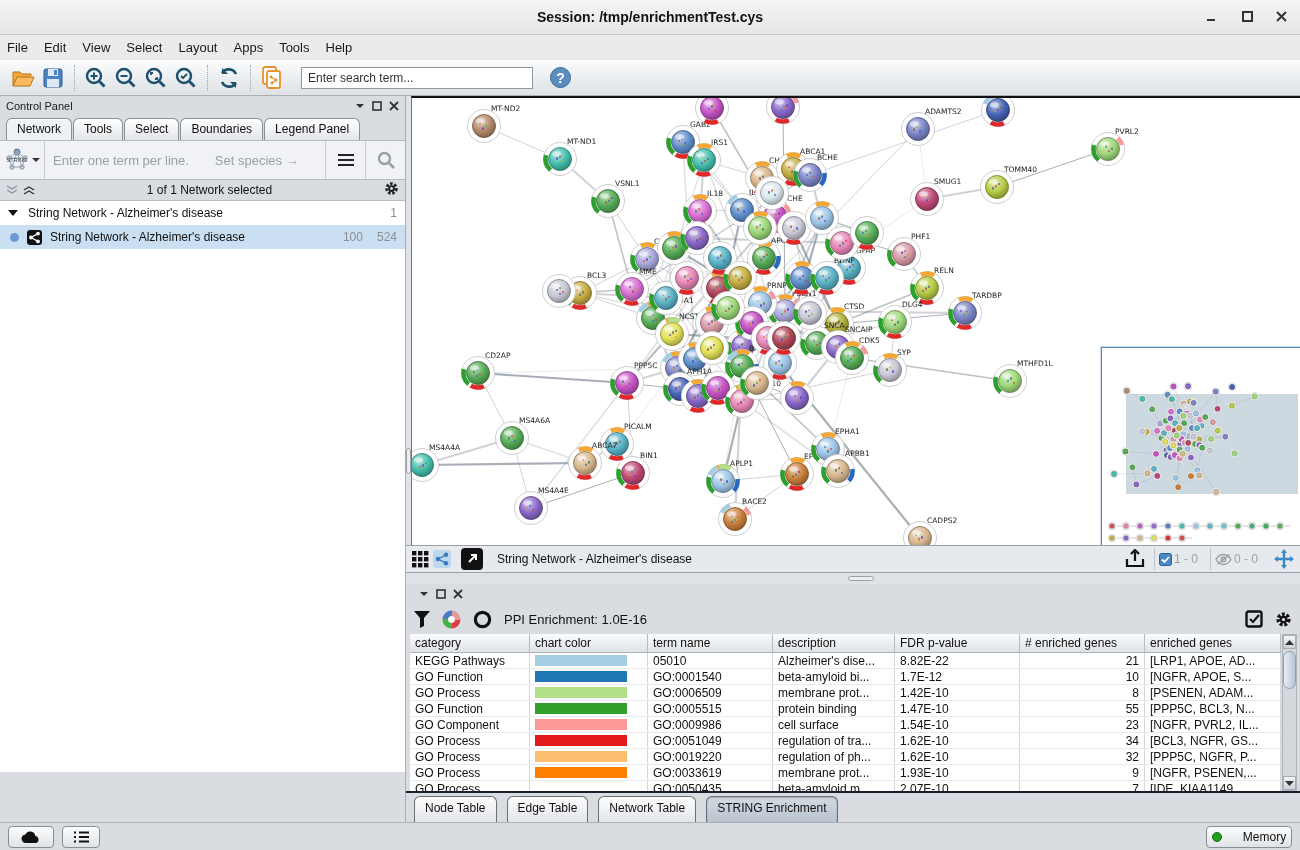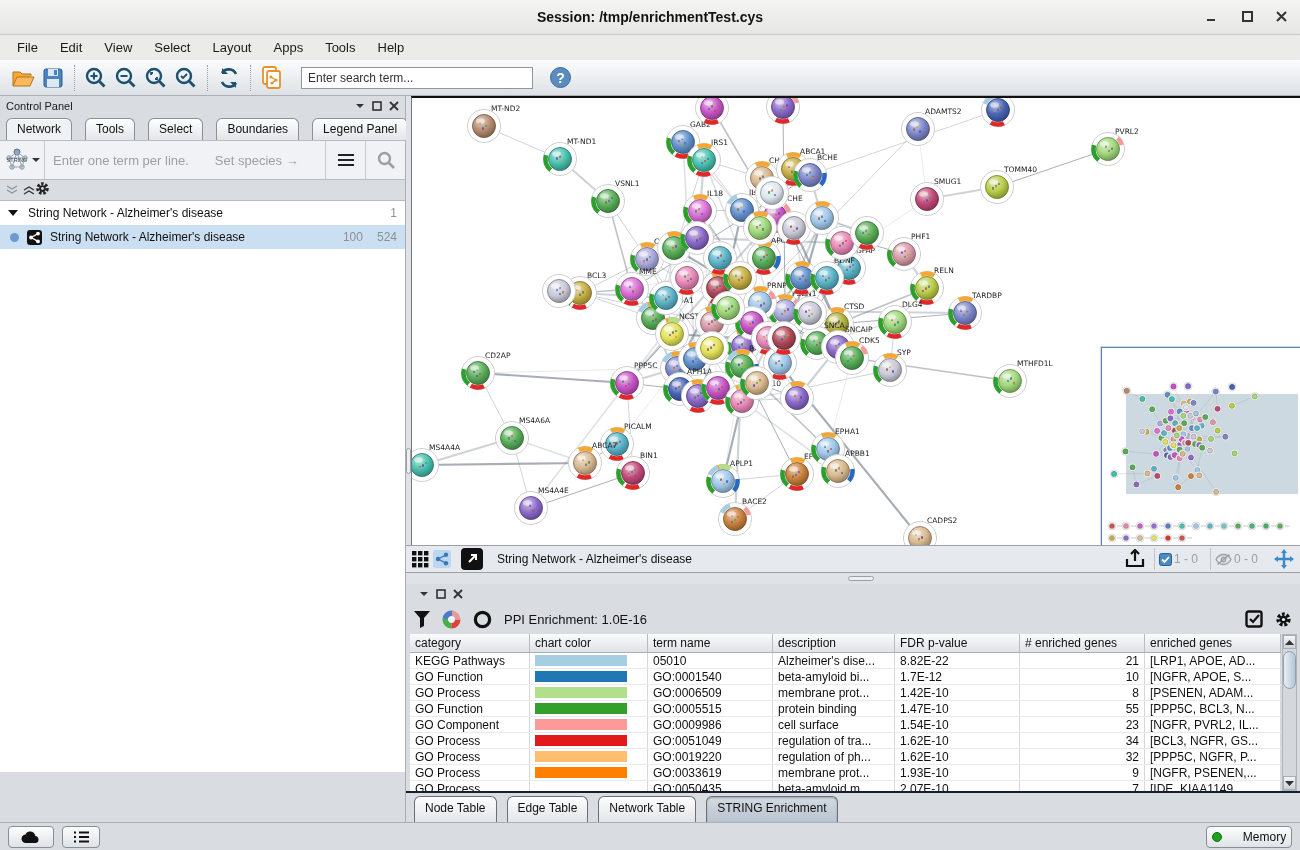--- a/index.html
+++ b/index.html
@@ -6,37 +6,37 @@
   html,body { width:1300px; height:850px; overflow:hidden; }
   body { font-family:"Liberation Sans","DejaVu Sans",sans-serif; background:#ebebe9; position:relative;
          -webkit-font-smoothing:antialiased; }
   .abs { position:absolute; }
 
   
   #titlebar { left:0; top:0; width:1300px; height:35px; background:linear-gradient(#f4f4f2,#e6e6e4);
               border-bottom:1px solid #c9c9c7; }
   #title-text { width:100%; text-align:center; line-height:35px; font-size:14px; font-weight:bold; color:#111; }
   .winbtn { top:8px; width:18px; height:18px; cursor:default; }
-  #menubar { left:0; top:35px; width:1300px; height:25px; background:#ebebe9; padding-left:10px; display:flex; align-items:center; gap:8px; }
+  #menubar { left:0; top:35px; width:1300px; height:25px; background:#ebebe9; display:flex; align-items:center; gap:2px; }
   .menu-item { font-size:13px; color:#1a1a1a; padding:2px 7px; border-radius:2px; }
 
   #toolbar { left:0; top:60px; width:1300px; height:36px; background:linear-gradient(#fbfcfd,#dde1e5);
              border-bottom:1px solid #aab0b6; display:flex; align-items:center; padding-left:8px; }
   .tb-sep { width:1px; height:26px; margin:0 6px; border-left:1px dotted #9aa0a6; }
   .tb-ico { width:30px; height:28px; display:flex; align-items:center; justify-content:center; border-radius:3px; }
   #search-input { width:232px; height:22px; border:1px solid #8f969c; background:#fff; font-size:12px;
                   padding:0 6px; color:#333; margin-left:14px; font-family:"Liberation Sans",sans-serif; }
   #search-input::placeholder { color:#333; }
 
   
   #control-panel { left:0; top:96px; width:406px; height:726px; background:#d9dde2; border-right:1px solid #a8aeb4; }
   .panel-head { height:20px; display:flex; align-items:center; padding:0 6px; font-size:11px; color:#1a1a1a; }
   .panel-head .ttl { flex:1; }
   .ph-ico { margin-left:7px; display:flex; align-items:center; }
-  .cp-tabs { display:flex; padding:2px 4px 0 6px; gap:13px; height:24px; }
+  .cp-tabs { display:flex; padding:2px 4px 0 6px; gap:1px; height:24px; }
   .tab { font-size:12px; color:#111; padding:3px 10px 4px; border:1px solid #8a9096; border-bottom:none;
          border-radius:6px 6px 0 0; background:linear-gradient(#ffffff,#e2e5e9); white-space:nowrap; }
   .tab.active { background:#eff2f5; font-weight:normal; box-shadow:inset 0 1px 0 #fff; }
   #string-row { height:40px; background:#f0f2f5; border-top:1px solid #b8bcc2; border-bottom:1px solid #b8bcc2;
                 display:flex; align-items:center; }
   #string-logo { width:44px; display:flex; align-items:center; justify-content:center; gap:2px; }
   #string-query { flex:1; border-left:1px solid #c6cad0; height:100%; display:flex; align-items:center; padding:0 8px;
                   font-size:13px; color:#9aa0a6; gap:26px; }
   .sr-btn { width:40px; height:100%; border-left:1px solid #c6cad0; display:flex; align-items:center; justify-content:center; }
   #net-select-bar { height:20px; display:flex; align-items:center; padding:0 6px; font-size:12px; color:#111; }
@@ -249,20 +249,21 @@
         </svg>
       </span>
   </div>
   <div id="net-select-bar">
     <svg width="12" height="10" viewBox="0 0 12 10">
         <path d="M1 1l5 3 5-3M1 5l5 3 5-3" fill="none" stroke="#8a96a4" stroke-width="1.4"></path>
       </svg>
     <svg width="12" height="10" viewBox="0 0 12 10" style="margin-left:5px">
         <path d="M1 9l5-3 5 3M1 5l5-3 5 3" fill="none" stroke="#333" stroke-width="1.4"></path>
       </svg>
+    <span class="lbl">1 of 1 Network selected</span>
     <span><svg width="15" height="15" viewBox="0 0 16 16">
           <circle cx="8" cy="8" r="5" fill="none" stroke="#222" stroke-width="3.4" stroke-dasharray="2.6 1.7"></circle>
           <circle cx="8" cy="8" r="3.6" fill="#222"></circle>
           <circle cx="8" cy="8" r="1.5" fill="#d9dde2"></circle>
         </svg></span>
   </div>
   <div id="tree">
       <div class="tree-row">
         <svg width="10" height="8">
           <path d="M0 1l10 0-5 6z" fill="#111"></path>

